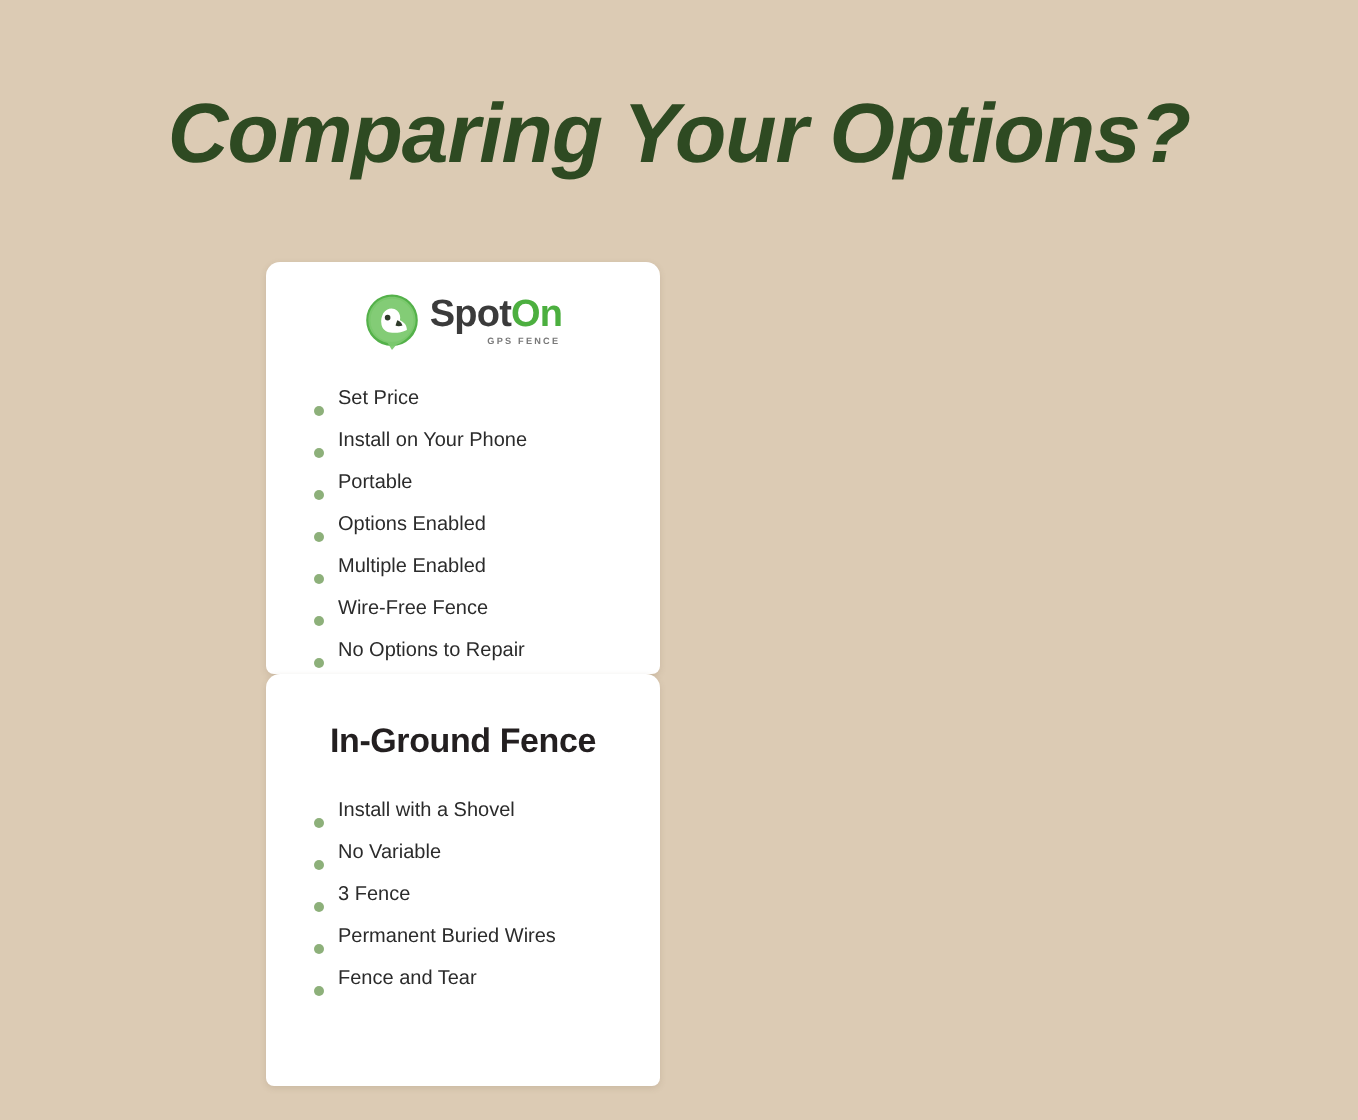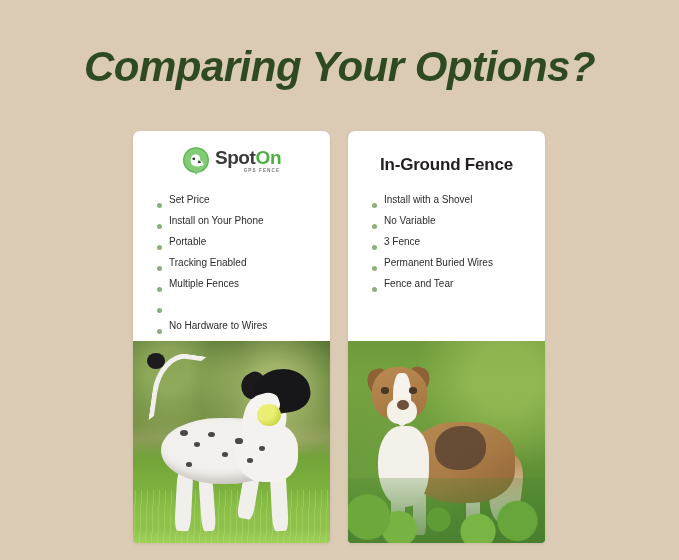--- a/index.html
+++ b/index.html
@@ -36,20 +36,21 @@
   }
   
   .cards {
     position: absolute;
     left: 133px;
     top: 131px;
     width: 412px;
     height: 412px;
     display: flex;
     justify-content: space-between;
+    flex-direction: column;
   }
   .card {
     width: 197px;
     height: 412px;
     background: #ffffff;
     border-radius: 7px 7px 4px 4px;
     overflow: hidden;
     display: flex;
     flex-direction: column;
     box-shadow: 0 1px 3px rgba(120,100,75,0.18);
@@ -336,32 +337,33 @@
           <li class="feature-item">
             <span class="bullet"></span>
             <span>Install on Your Phone</span>
           </li>
           <li class="feature-item">
             <span class="bullet"></span>
             <span>Portable</span>
           </li>
           <li class="feature-item">
             <span class="bullet"></span>
-            <span>Tracking Enabled</span>
-          </li>
-          <li class="feature-item">
-            <span class="bullet"></span>
-            <span>Multiple Fences</span>
-          </li>
-          <li class="feature-item">
-            <span class="bullet"></span>
-          </li>
-          <li class="feature-item">
-            <span class="bullet"></span>
-            <span>No Hardware to Wires</span>
+            <span>Options Enabled</span>
+          </li>
+          <li class="feature-item">
+            <span class="bullet"></span>
+            <span>Multiple Enabled</span>
+          </li>
+          <li class="feature-item">
+            <span class="bullet"></span>
+            <span>Wire-Free Fence</span>
+          </li>
+          <li class="feature-item">
+            <span class="bullet"></span>
+            <span>No Options to Repair</span>
           </li>
         </ul>
       </div>
 
       <div class="photo photo-left">
         <div class="grass"></div>
         <span class="sh ld-tail"></span>
         <span class="sh ld-tailtip"></span>
         <span class="sh ld-leg ld-leg1"></span>
         <span class="sh ld-leg ld-leg2"></span>

